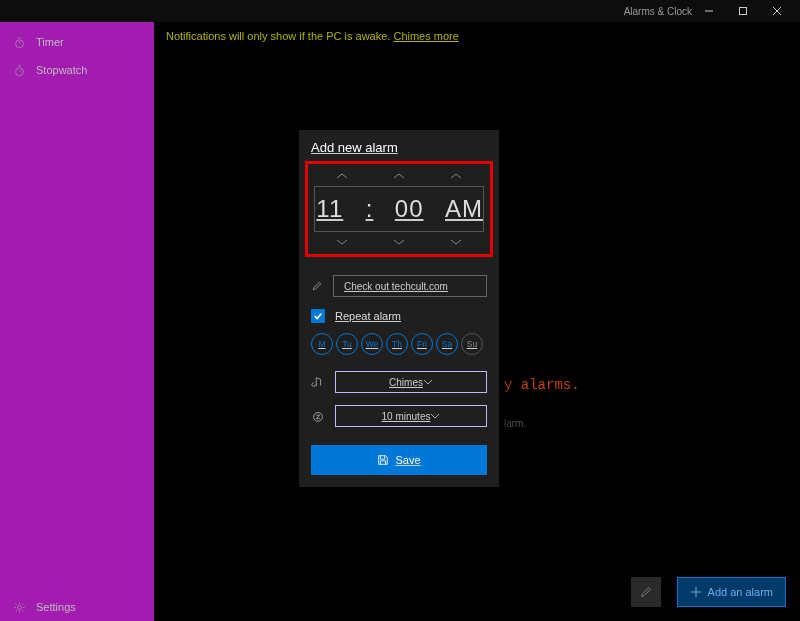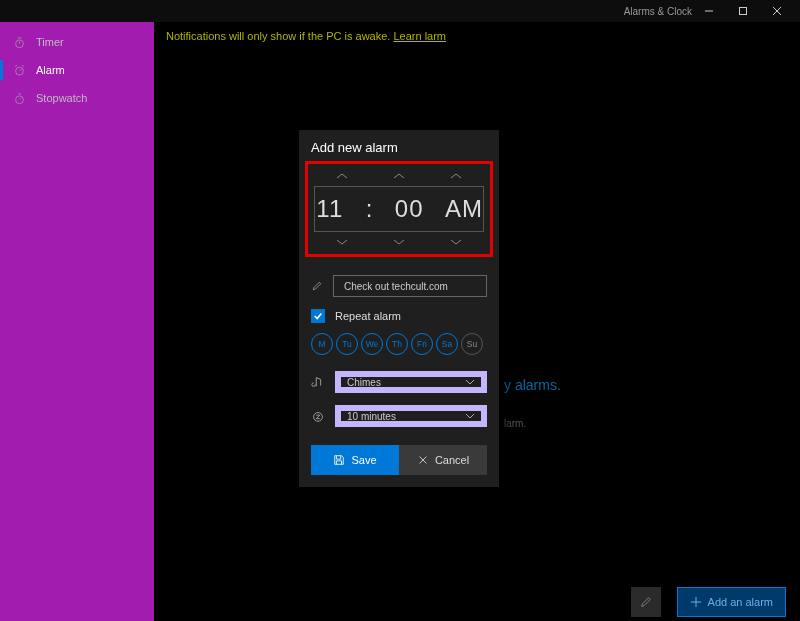--- a/index.html
+++ b/index.html
@@ -14,49 +14,49 @@
   .sidebar { width: 154px; background: #a21caf; display: flex; flex-direction: column; padding-top: 6px; }
   .side-item { height: 28px; display: flex; align-items: center; gap: 10px; padding: 0 12px; font-size: 11px; color: #bdbdbd; cursor: pointer; }
   .side-item .icon { width: 14px; display: flex; align-items: center; justify-content: center; color: #aaa; }
   .side-item.active { color: #fff; }
   .side-item.active::before { content: ""; position: absolute; left: 0; width: 3px; height: 20px; background: #0078d7; }
   .side-item { position: relative; }
   .side-spacer { flex: 1; }
   .main { flex: 1; background: #000; position: relative; }
   .notif { position: absolute; top: 8px; left: 12px; font-size: 11px; color: #b3b300; }
   .notif a { color: #b3b300; text-decoration: underline; }
-  .bg-text { position: absolute; top: 355px; left: 350px; color: #0369a1; font-size: 14px; }
+  .bg-text { position: absolute; top: 355px; left: 350px; color: #c2410c; font-size: 14px; font-family: Liberation Mono, monospace; }
   .bg-sub { position: absolute; top: 396px; left: 350px; color: #555; font-size: 10px; }
-  .dialog { position: absolute; left: 145px; top: 108px; width: 200px; background: #1f1f1f; box-shadow: 0 4px 20px rgba(0,0,0,.8); padding: 0; }
+  .dialog { position: absolute; left: 145px; top: 108px; width: 200px; background: #1f1f1f; box-shadow: 0 4px 20px rgba(0,0,0,.8); padding: 0; text-decoration: underline; }
   .dlg-title { font-size: 13px; color: #fff; padding: 10px 12px 6px; }
   .highlight { border: 3px solid #e60000; margin: 0 6px 12px; }
   .time-wrap { padding: 4px 6px; }
   .chev-row { display: flex; }
   .chev-row .cell { flex: 1; height: 16px; display: flex; align-items: center; justify-content: center; }
   .chev-row svg { width: 14px; height: 8px; stroke: #888; fill: none; }
   .time-display { border: 1px solid #555; height: 46px; display: flex; align-items: center; justify-content: center; gap: 21px; margin: 2px 0; }
   .time-display span { font-size: 24px; font-weight: 300; color: #ddd; letter-spacing: 1px; }
   .time-display .seg { width: 50px; text-align: center; }
   .form-row { display: flex; align-items: center; gap: 10px; padding: 6px 12px; }
   .form-row .ri { width: 14px; height: 14px; display: flex; align-items: center; justify-content: center; color: #aaa; }
   .text-input { flex: 1; height: 22px; background: #1f1f1f; border: 1px solid #666; color: #ccc; font-size: 10px; padding: 0 10px; }
   .chk { width: 14px; height: 14px; background: #0078d7; display: flex; align-items: center; justify-content: center; }
   .chk svg { width: 10px; height: 10px; stroke: #fff; fill: none; stroke-width: 2; }
   .chk-label { font-size: 11px; color: #ddd; }
   .days { display: flex; gap: 3px; padding: 4px 12px 10px 12px; flex-wrap: nowrap; }
   .day { width: 22px; height: 22px; border-radius: 50%; border: 1.5px solid #0078d7; color: #0078d7; font-size: 8.5px; display: flex; align-items: center; justify-content: center; cursor: pointer; }
   .day.off { border-color: #555; color: #888; }
-  .select { flex: 1; height: 22px; border: 6px solid #c4b5fd; display: flex; align-items: center; justify-content: space-between; padding: 0 6px; font-size: 10px; color: #ccc; }
+  .select { flex: 1; height: 22px; border: 1px solid #c4b5fd; display: flex; align-items: center; justify-content: center; padding: 0 6px; font-size: 10px; color: #ccc; }
   .select svg { width: 10px; height: 6px; stroke: #aaa; fill: none; }
   .btn-row { display: flex; gap: 0; padding: 12px; }
   .btn { flex: 1; height: 30px; display: flex; align-items: center; justify-content: center; gap: 6px; font-size: 11px; cursor: pointer; }
   .btn.primary { background: #0078d7; color: #fff; }
   .btn.secondary { background: #3a3a3a; color: #ddd; }
   .btn svg { width: 12px; height: 12px; }
-  .bottom-actions { position: absolute; right: 14px; bottom: 4px; display: flex; gap: 16px; }
+  .bottom-actions { position: absolute; right: 14px; bottom: 14px; display: flex; gap: 16px; }
   .fab-edit { width: 30px; height: 30px; background: #2a2a2a; display: flex; align-items: center; justify-content: center; }
   .fab-add { height: 30px; padding: 0 12px; background: #003a6b; border: 1px solid #0078d7; color: #69aee8; font-size: 11px; display: flex; align-items: center; gap: 6px; }
 </style>
 </head>
 <body>
 
 <div class="window">
   <div class="titlebar">
     <span class="title">Alarms &amp; Clock</span>
     <div class="winbtns">
@@ -83,47 +83,45 @@
       <div class="side-item">
         <span class="icon">
             <svg width="13" height="13" viewBox="0 0 20 20">
               <circle cx="10" cy="12" r="6" fill="none" stroke="currentColor"></circle>
               <line x1="10" y1="12" x2="10" y2="8" stroke="currentColor"></line>
               <line x1="7" y1="3" x2="13" y2="3" stroke="currentColor"></line>
             </svg>
           </span>
         <span>Timer</span>
       </div>
-      <div class="side-item active">
-        <span class="icon">
-            <svg width="13" height="13" viewBox="0 0 20 20">
-              <circle cx="10" cy="11" r="6" fill="none" stroke="currentColor"></circle>
-              <line x1="10" y1="11" x2="13" y2="8" stroke="currentColor"></line>
-              <line x1="3" y1="4" x2="6" y2="2" stroke="currentColor"></line>
-              <line x1="17" y1="4" x2="14" y2="2" stroke="currentColor"></line>
-            </svg>
-          </span>
-        <span>Alarm</span>
-      </div>
       <div class="side-item">
         <span class="icon">
             <svg width="13" height="13" viewBox="0 0 20 20">
               <circle cx="10" cy="12" r="6" fill="none" stroke="currentColor"></circle>
               <line x1="10" y1="12" x2="13" y2="9" stroke="currentColor"></line>
               <line x1="8" y1="3" x2="12" y2="3" stroke="currentColor"></line>
             </svg>
           </span>
         <span>Stopwatch</span>
       </div>
       <div class="side-spacer"></div>
+      <div class="side-item">
+        <span class="icon">
+            <svg width="13" height="13" viewBox="0 0 20 20">
+              <circle cx="10" cy="10" r="3" fill="none" stroke="currentColor"></circle>
+              <path d="M10 2v3M10 15v3M2 10h3M15 10h3M4 4l2 2M14 14l2 2M16 4l-2 2M6 14l-2 2" stroke="currentColor"></path>
+            </svg>
+          </span>
+        <span>Settings</span>
+      </div>
     </div>
     <div class="main">
       <div class="notif">
         <span>Notifications will only show if the PC is awake.</span>
-        <a href="#">Learn larm</a>
+        <a href="#">Chimes more</a>
       </div>
       <div class="bg-text">y alarms.</div>
       <div class="bg-sub">larm.</div>
 
       <div class="dialog">
         <div class="dlg-title">Add new alarm</div>
 
         <div class="highlight">
           <div class="time-wrap">
             <div class="chev-row">
@@ -226,27 +224,20 @@
           </div>
         </div>
 
         <div class="btn-row">
           <div class="btn primary">
             <svg viewBox="0 0 14 14">
                 <path d="M2 2h8l2 2v8H2zM4 2v4h5V2M4 12v-4h6v4" fill="none" stroke="#fff"></path>
               </svg>
             <span>Save</span>
           </div>
-          <div class="btn secondary">
-            <svg viewBox="0 0 14 14">
-                <line x1="3" y1="3" x2="11" y2="11" stroke="currentColor"></line>
-                <line x1="11" y1="3" x2="3" y2="11" stroke="currentColor"></line>
-              </svg>
-            <span>Cancel</span>
-          </div>
         </div>
       </div>
 
       <div class="bottom-actions">
         <div class="fab-edit">
           <svg width="14" height="14" viewBox="0 0 16 16">
               <path d="M3 13l1-3 7-7 2 2-7 7-3 1z" fill="none" stroke="#888"></path>
             </svg>
         </div>
         <div class="fab-add">

